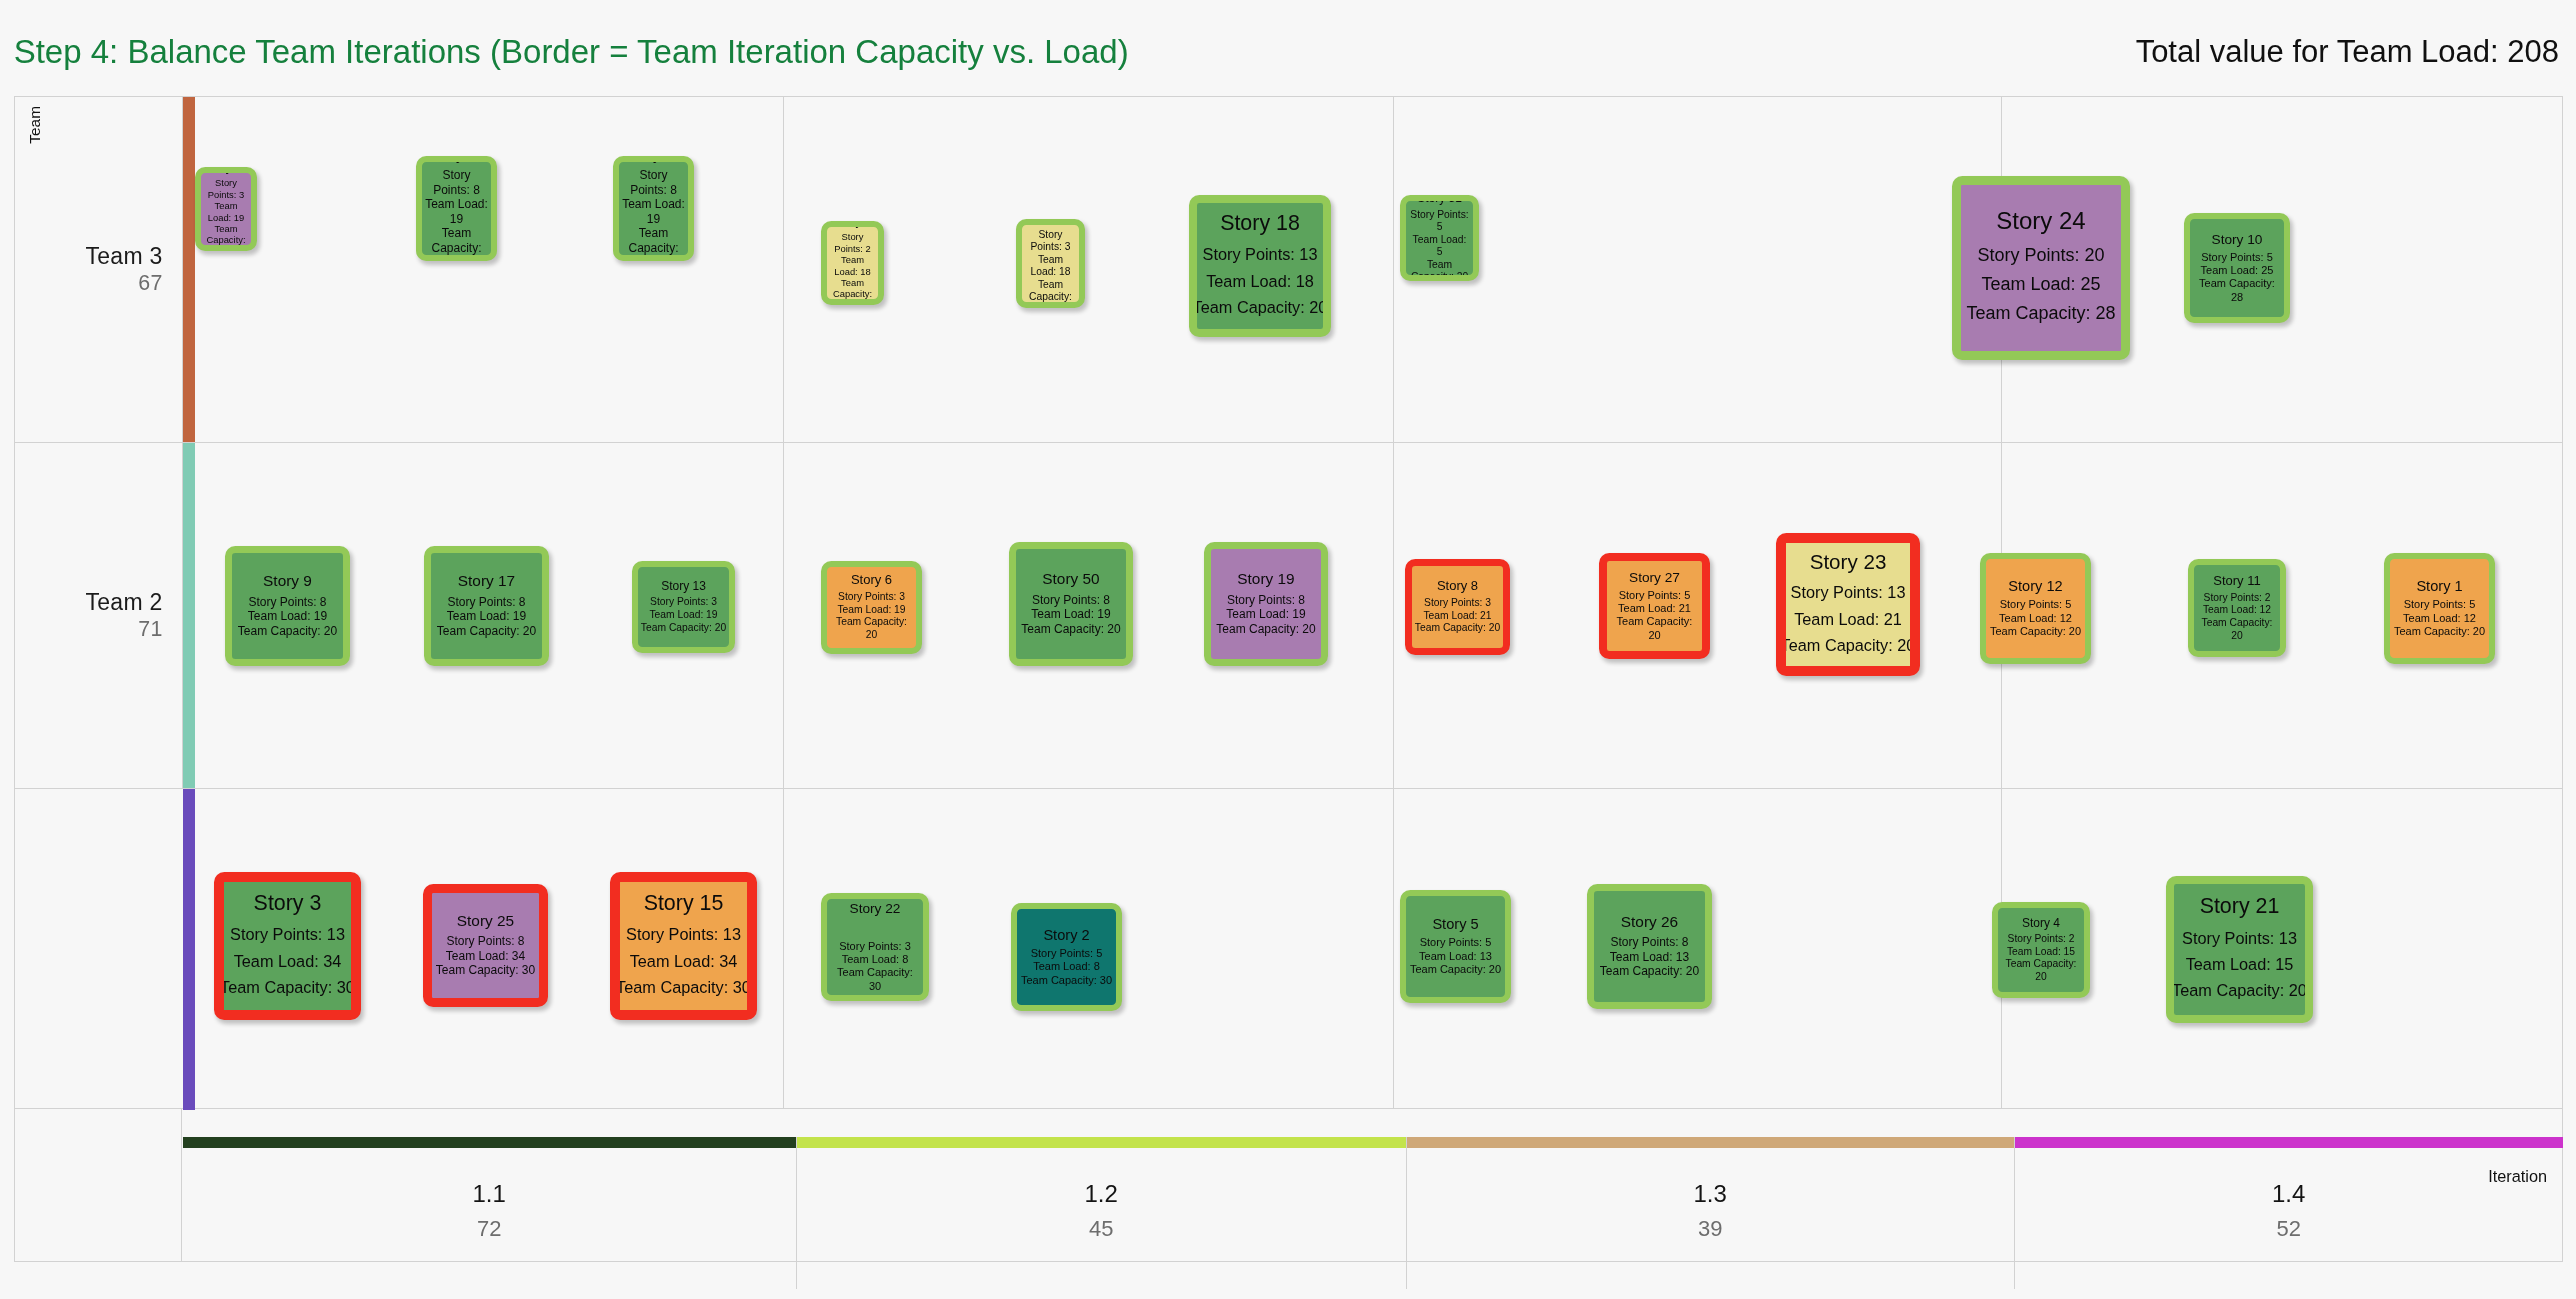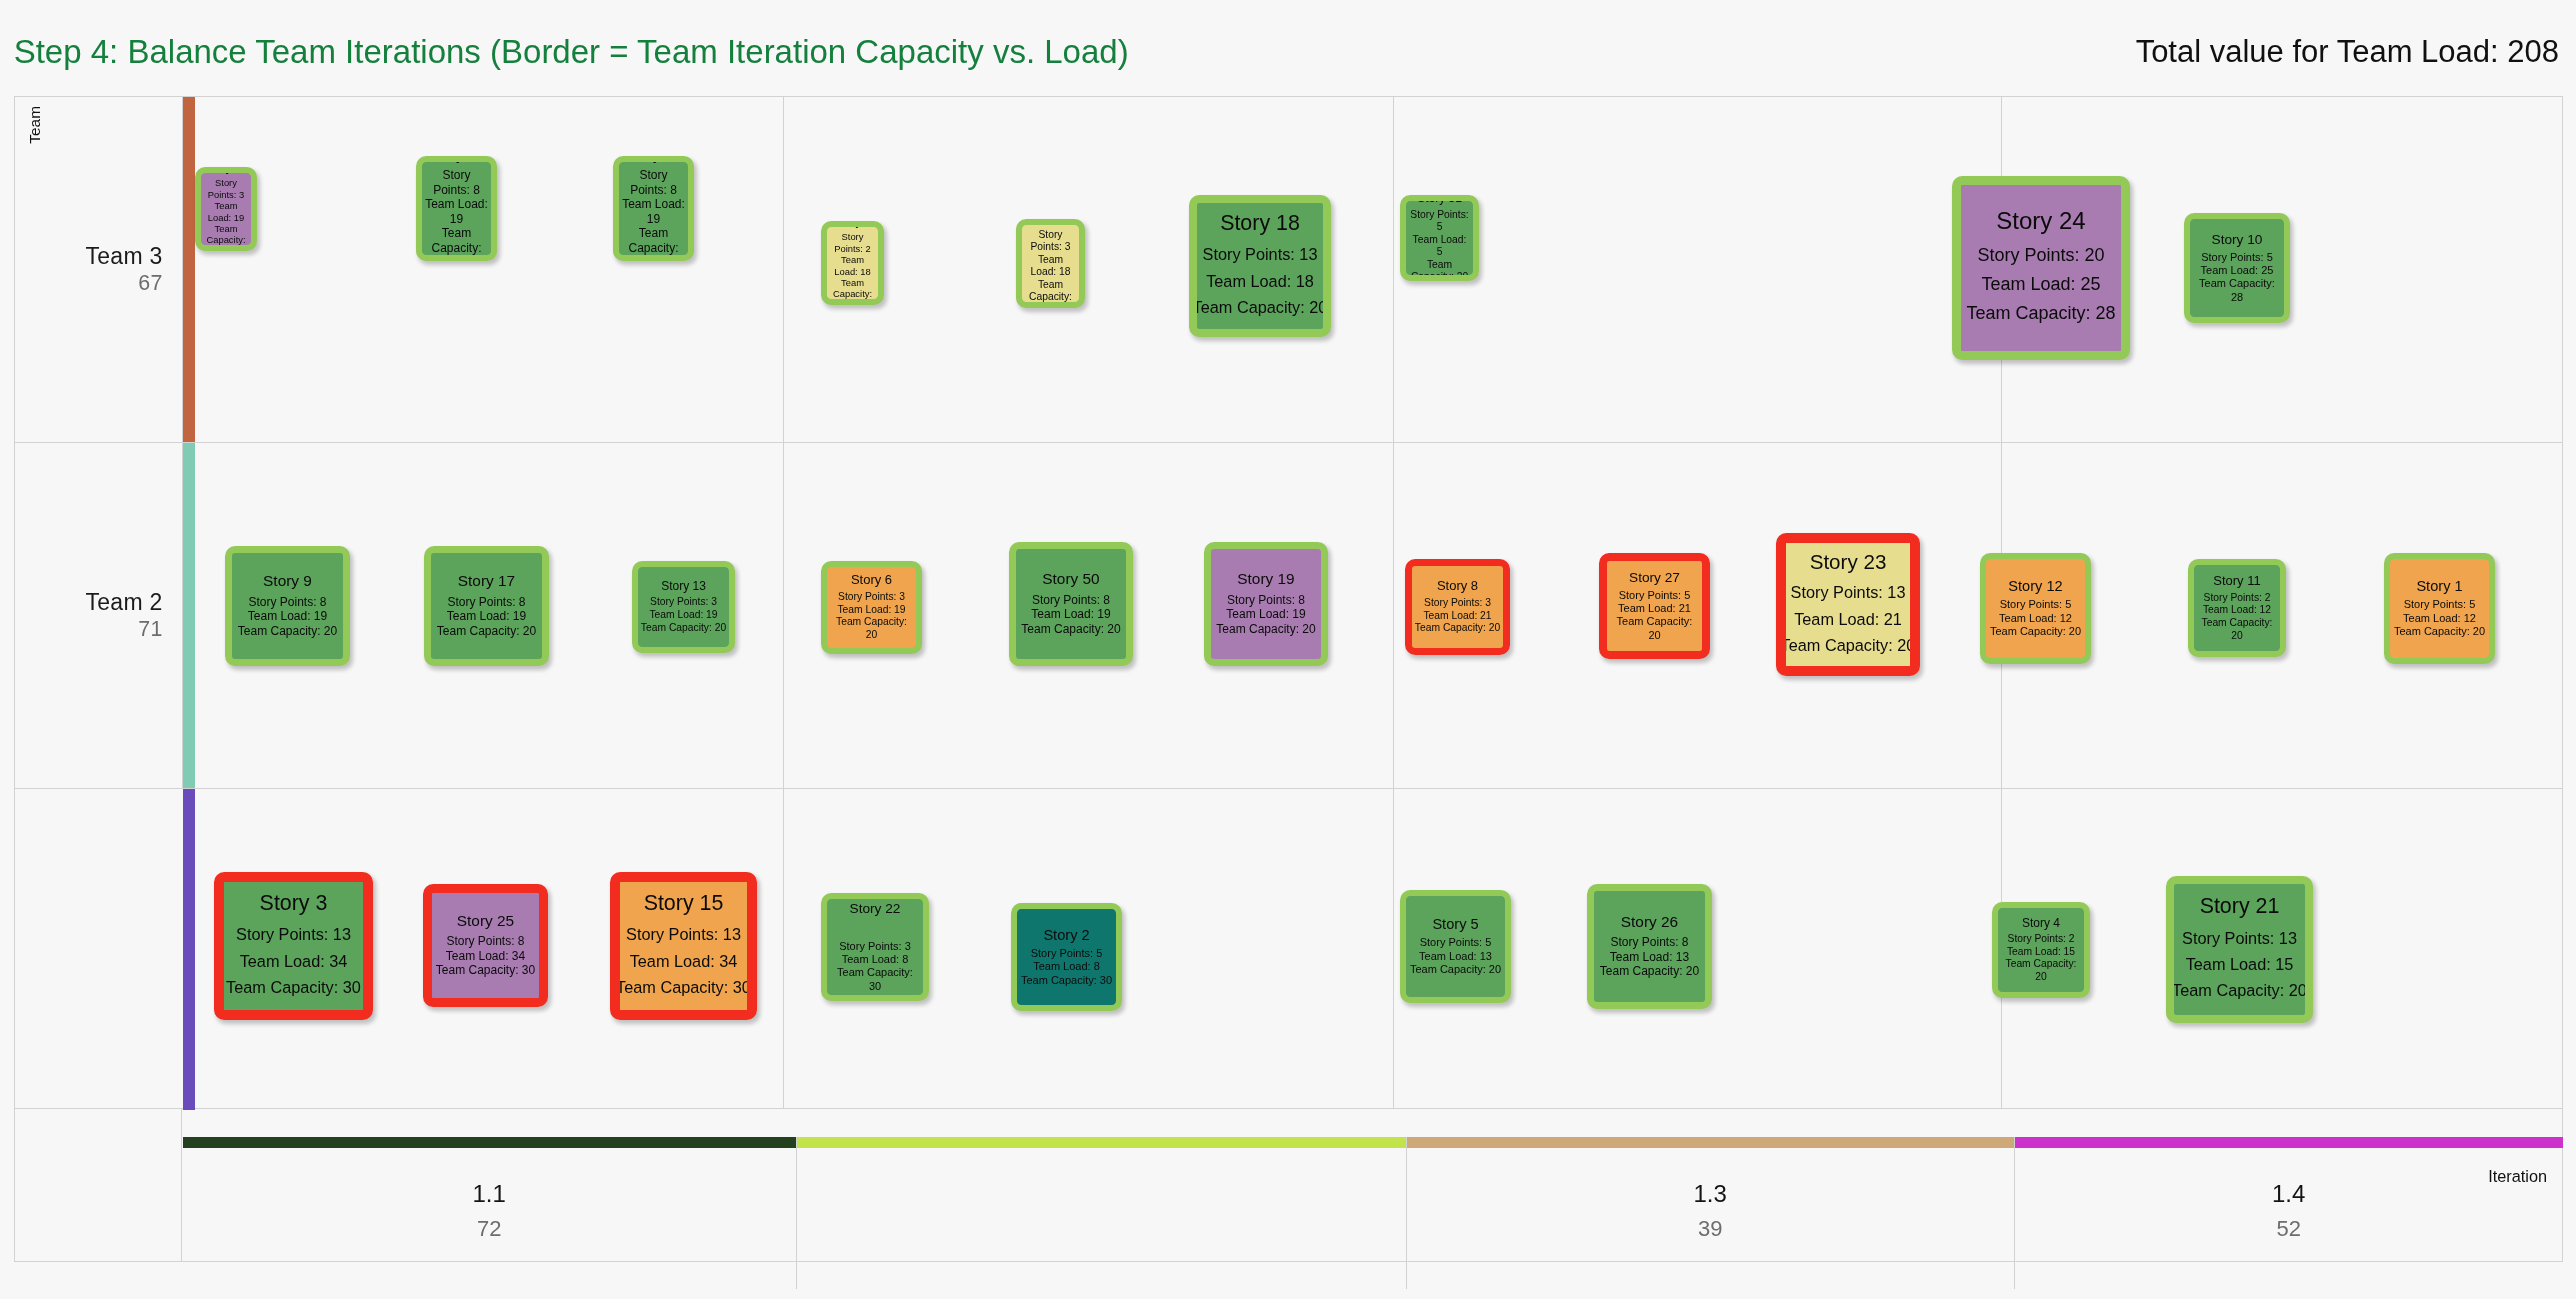--- a/index.html
+++ b/index.html
@@ -225,20 +225,24 @@
   <div id="xaxis">
       <div class="xcell" style="left: 168px; width: 614px;">
         <div class="bar" style="background: rgb(35, 64, 31);"></div>
         <div class="xlabel">
           <div class="xname">1.1</div>
           <div class="xval">72</div>
         </div>
       </div>
       <div class="xcell" style="left: 782px; width: 610px;">
         <div class="bar" style="background: rgb(195, 227, 75);"></div>
+        <div class="xlabel">
+          <div class="xname">1.2</div>
+          <div class="xval">45</div>
+        </div>
       </div>
       <div class="xcell" style="left: 1392px; width: 608px;">
         <div class="bar" style="background: rgb(207, 168, 120);"></div>
         <div class="xlabel">
           <div class="xname">1.3</div>
           <div class="xval">39</div>
         </div>
       </div>
       <div class="xcell last" style="left: 2000px; width: 548px;">
         <div class="bar" style="background: rgb(204, 51, 204);"></div>
@@ -410,21 +414,21 @@
       </div>
     </div>
     <div class="card" style="left: 2384px; top: 553px; width: 111px; height: 111px; background: rgb(239, 164, 77); border: 6.9px solid rgb(147, 201, 87);">
       <div class="card-title" style="font-size: 14.6px;">Story 1</div>
       <div class="card-stats" style="font-size: 11px; line-height: 1.22;">
         <div>Story Points: 5</div>
         <div>Team Load: 12</div>
         <div style="max-width: 94px;">Team Capacity: 20</div>
       </div>
     </div>
-    <div class="card" style="left: 214px; top: 872px; width: 159px; height: 148px; background: rgb(92, 163, 92); border: 10.3px solid rgb(242, 45, 32);">
+    <div class="card" style="left: 214px; top: 872px; width: 147px; height: 148px; background: rgb(92, 163, 92); border: 10.3px solid rgb(242, 45, 32);">
       <div class="card-title" style="font-size: 21.4px;">Story 3</div>
       <div class="card-stats" style="font-size: 16.3px; line-height: 1.62;">
         <div>Story Points: 13</div>
         <div>Team Load: 34</div>
         <div style="white-space: nowrap;">Team Capacity: 30</div>
       </div>
     </div>
     <div class="card" style="left: 423px; top: 884px; width: 125px; height: 123px; background: rgb(168, 124, 176); border: 9.4px solid rgb(242, 45, 32);">
       <div class="card-title" style="font-size: 15.4px;">Story 25</div>
       <div class="card-stats" style="font-size: 12px; line-height: 1.22;">

